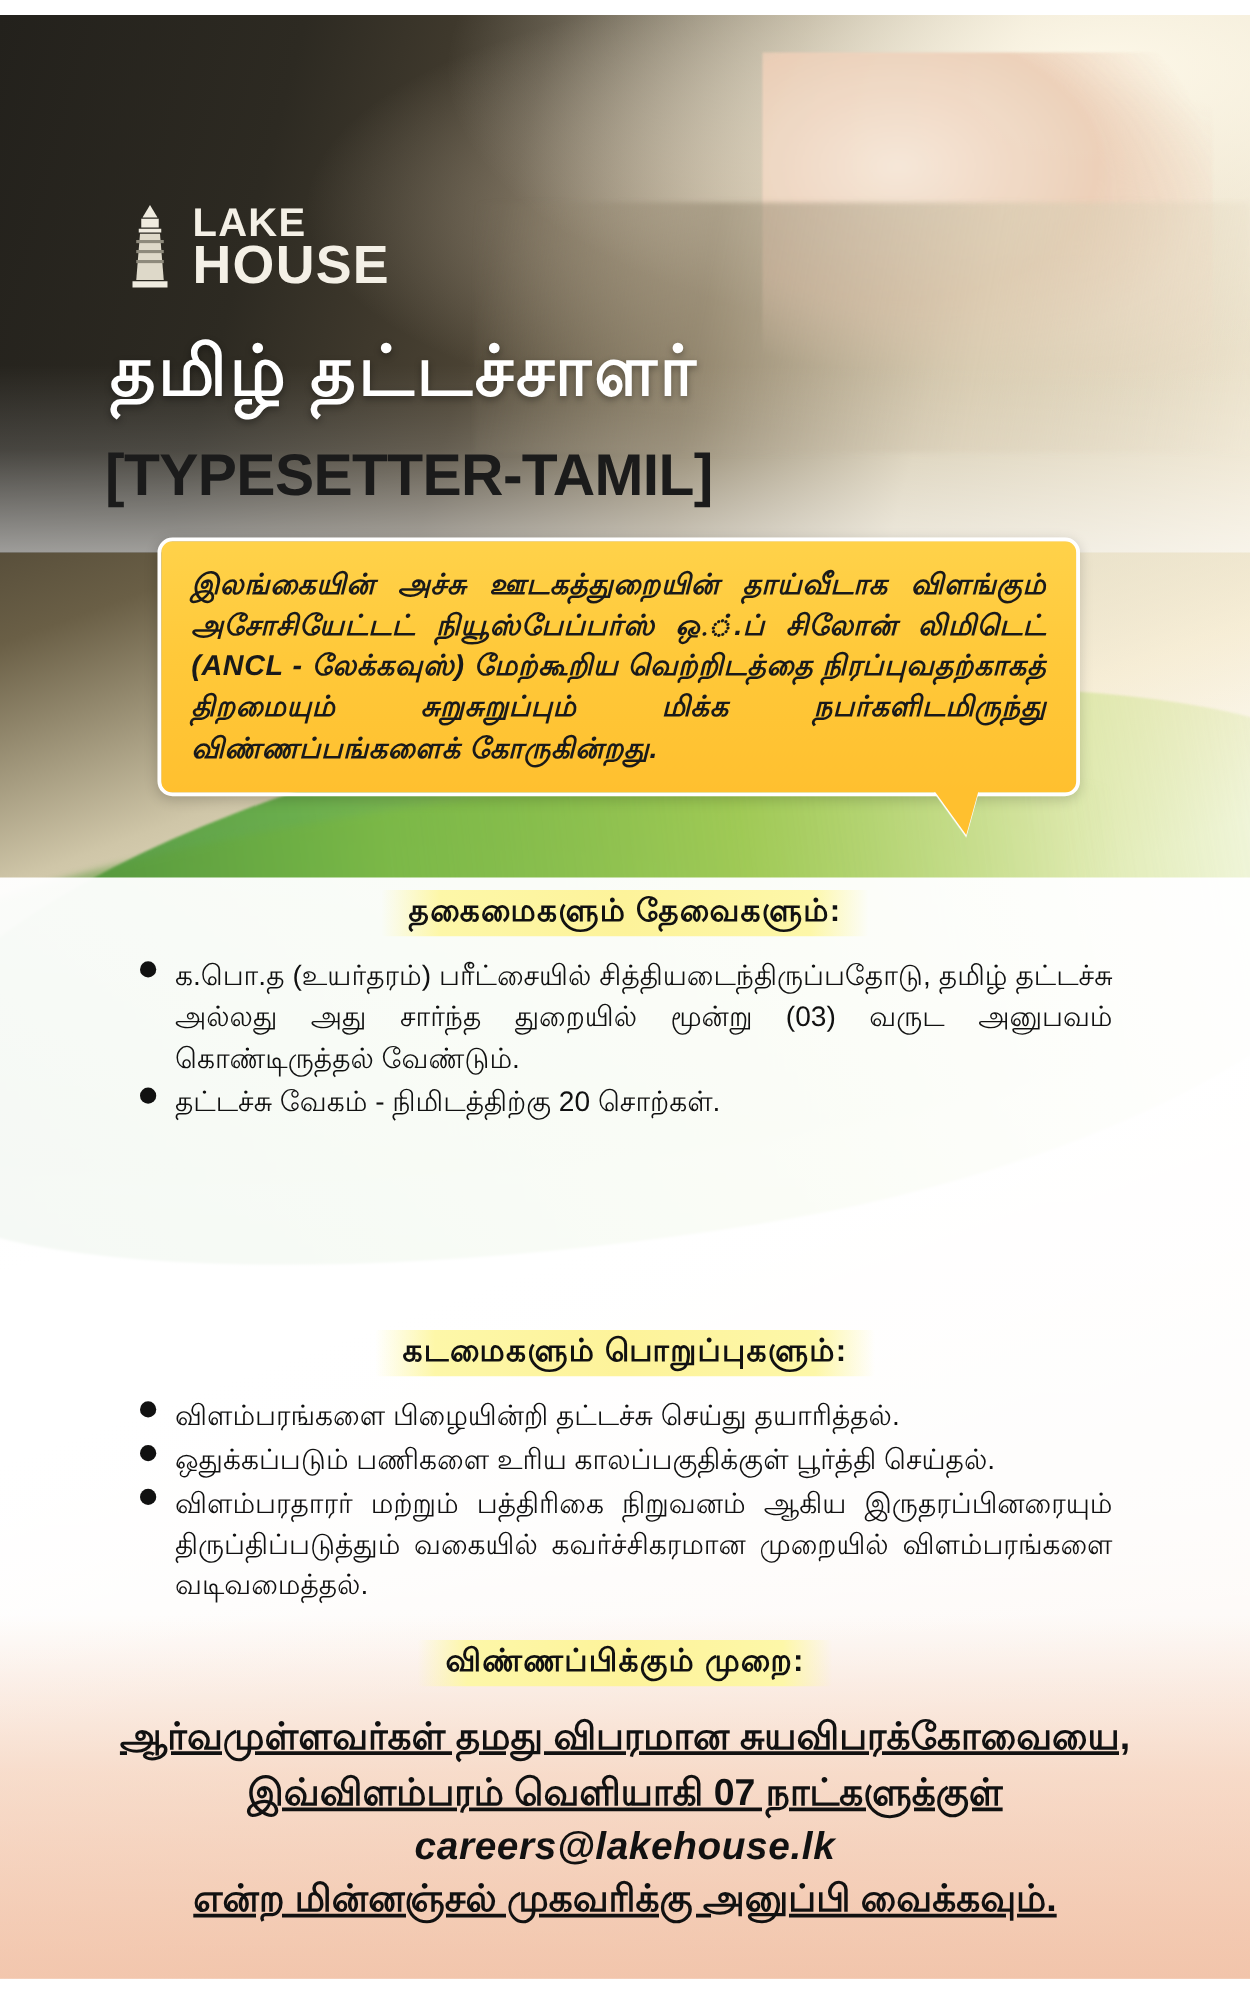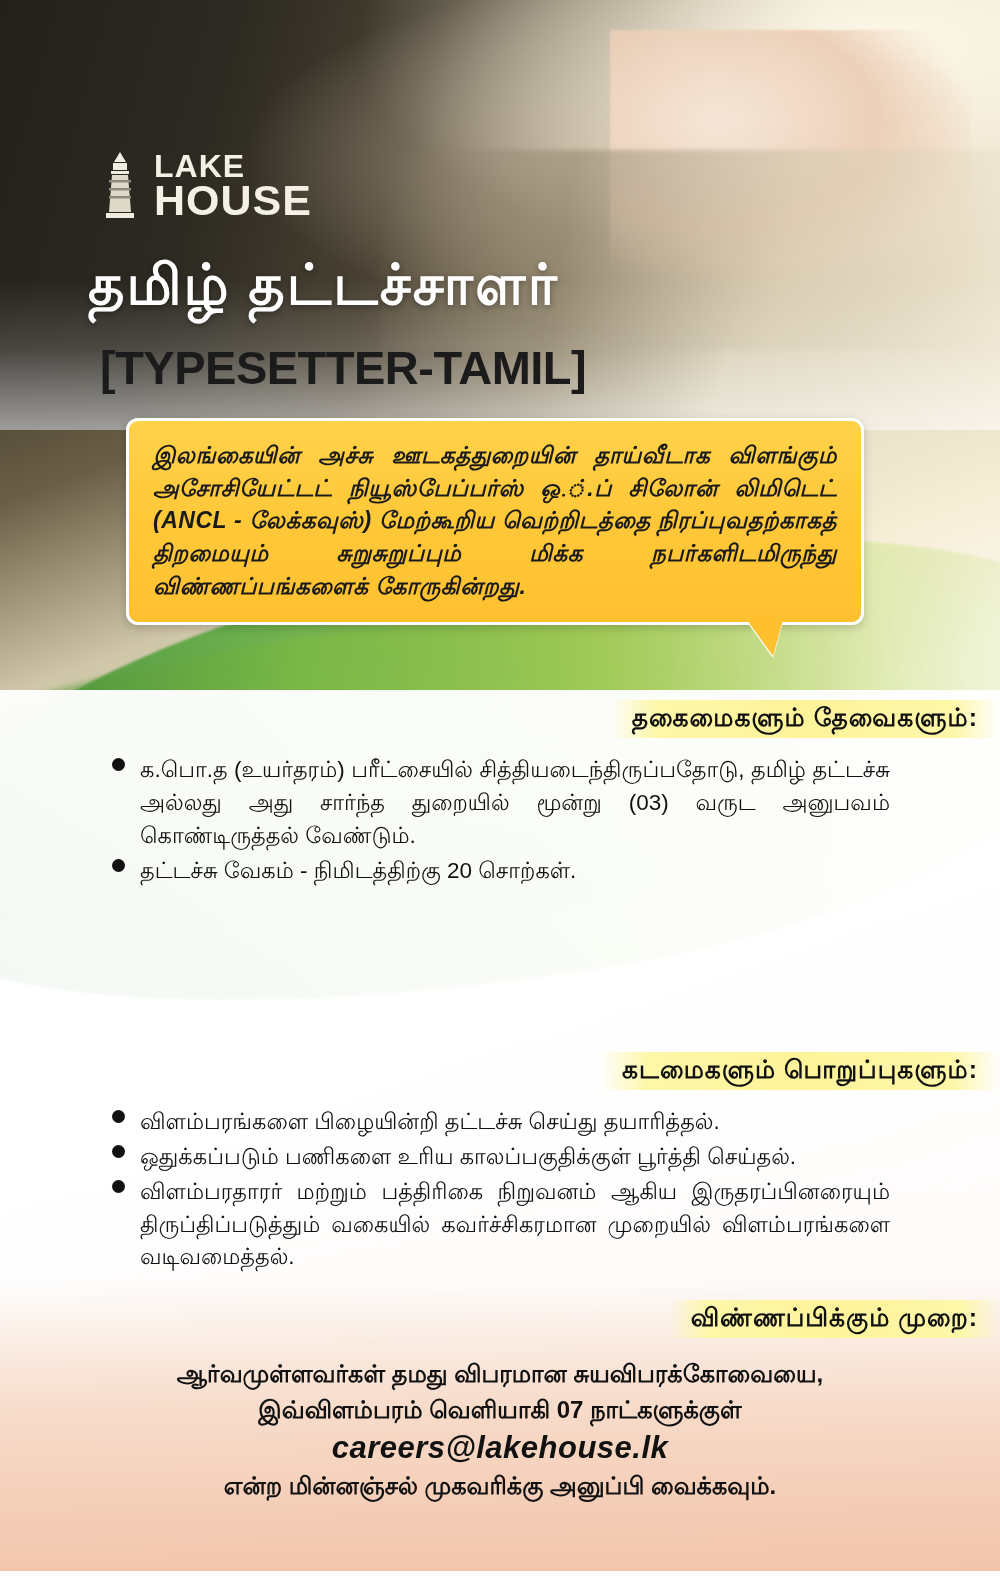--- a/index.html
+++ b/index.html
@@ -10,20 +10,21 @@
     background:#ffffff;
     overflow:hidden;
   }
   .poster {
     position:relative;
     width:1000px; height:1571px;
     overflow:hidden;
     background:
       radial-gradient(circle at 82% 6%, #fdf6e4 0%, rgba(253,246,228,0) 38%),
       linear-gradient(160deg, #2e2a22 0%, #3c3529 16%, #6a5f46 26%, #cfc6a8 36%, #f3e9cf 44%, #ffffff 52%, #ffffff 60%, #f6e9df 72%, #f3d9c8 84%, #efc9b3 100%);
+    margin-top: 12px;
   }
   
   .photo-band {
     position:absolute; left:0; top:0; width:1000px; height:430px;
     background:
       radial-gradient(ellipse at 88% 10%, rgba(255,250,235,0.95) 0%, rgba(255,250,235,0) 42%),
       radial-gradient(ellipse at 70% 36%, rgba(230,214,190,0.75) 0%, rgba(230,214,190,0) 46%),
       linear-gradient(105deg, #23211c 0%, #2d2a22 22%, #4a4233 40%, #8e8268 58%, #d9cfb6 74%, #efe6d0 100%);
   }
   .photo-band:after{
@@ -81,21 +82,21 @@
   
   .title-tamil {
     position:absolute; left:88px; top:252px;
     font-size:56px; font-weight:700; color:#ffffff;
     letter-spacing:2px;
     text-shadow:0 2px 6px rgba(0,0,0,.35);
     font-family:"Liberation Sans", sans-serif;
     white-space:nowrap;
   }
   .title-en {
-    position:absolute; left:100px; top:340px;
+    position:absolute; left:84px; top:340px;
     font-size:47px; font-weight:700; color:#1b1b1b;
     letter-spacing:-0.5px;
     white-space:nowrap;
   }
 
   
   .bubble {
     position:absolute; left:126px; top:418px; width:738px;
     background:linear-gradient(to bottom, #ffd24a 0%, #ffc93a 45%, #ffc02f 100%);
     border:3px solid #ffffff;
@@ -114,30 +115,30 @@
     filter:drop-shadow(0 2px 0 #ffffff);
   }
 
   
   .sec-head {
     display:inline-block;
     background:linear-gradient(to right, rgba(255,255,170,0) 0%, #fdf7a8 12%, #fdf39a 50%, #fdf7a8 88%, rgba(255,255,170,0) 100%);
     color:#111; font-weight:700; font-size:25px; letter-spacing:1px;
     padding:3px 22px; border-radius:3px;
   }
-  .sec-head-wrap { text-align:right; }
+  .sec-head-wrap { text-align:center; }
 
   .body-block { padding:0 110px 0 140px; }
   .item { position:relative; margin:0 0 2px 0; font-size:22.5px; line-height:1.46; color:#111; text-align:justify; }
   .item .bullet { position:absolute; left:-28px; top:4px; width:13px; height:13px; border-radius:50%; background:#111; }
   .item .hang { display:block; }
 
   
   .apply { text-align:center; padding:0 70px; color:#111; }
-  .apply .l { font-size:24px; font-weight:600; line-height:1.5; }
+  .apply .l { font-size:30px; font-weight:600; line-height:1.5;text-decoration:underline; }
   .apply .mail { font-size:31px; font-weight:700; font-style:italic; letter-spacing:.5px; margin:2px 0 2px; }
 </style>
 </head>
 <body>
 
 <div class="poster">
   <div class="photo-band">
     <div class="hand"></div>
     <div class="keyboard"></div>
   </div>

